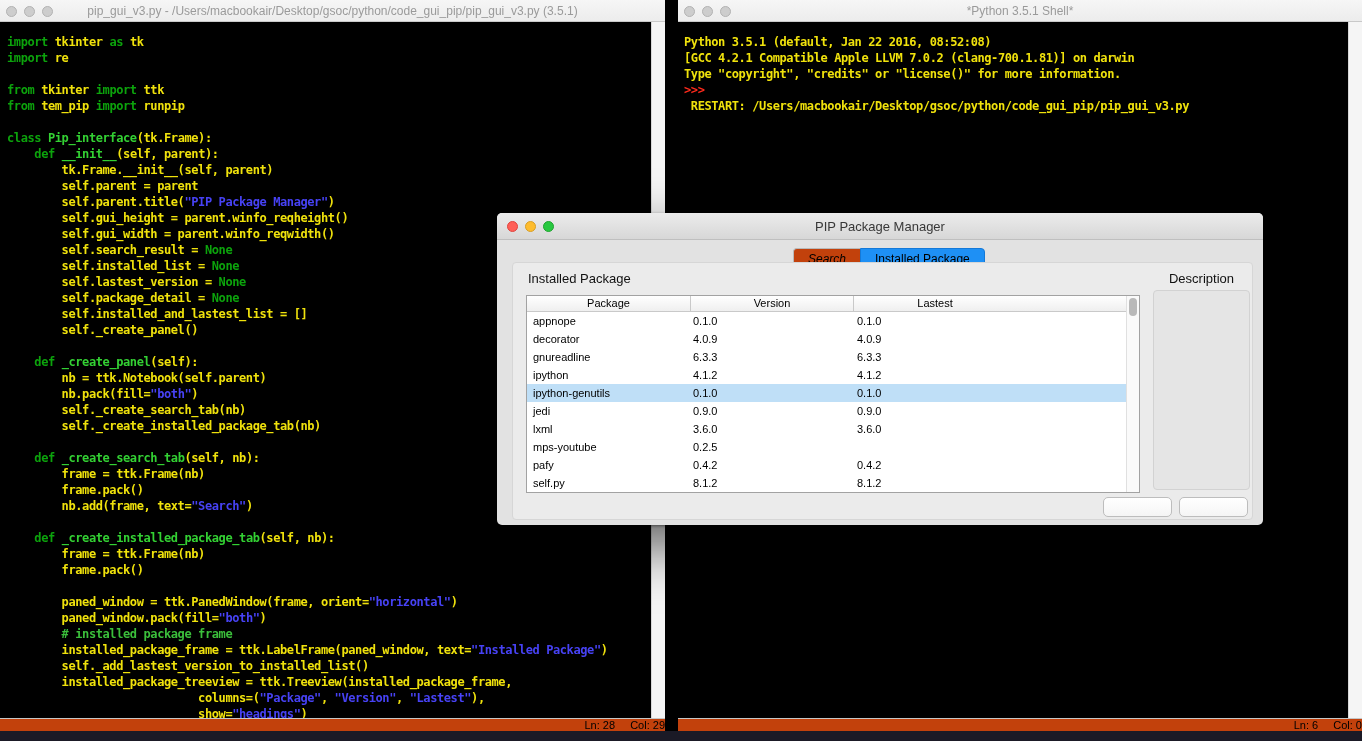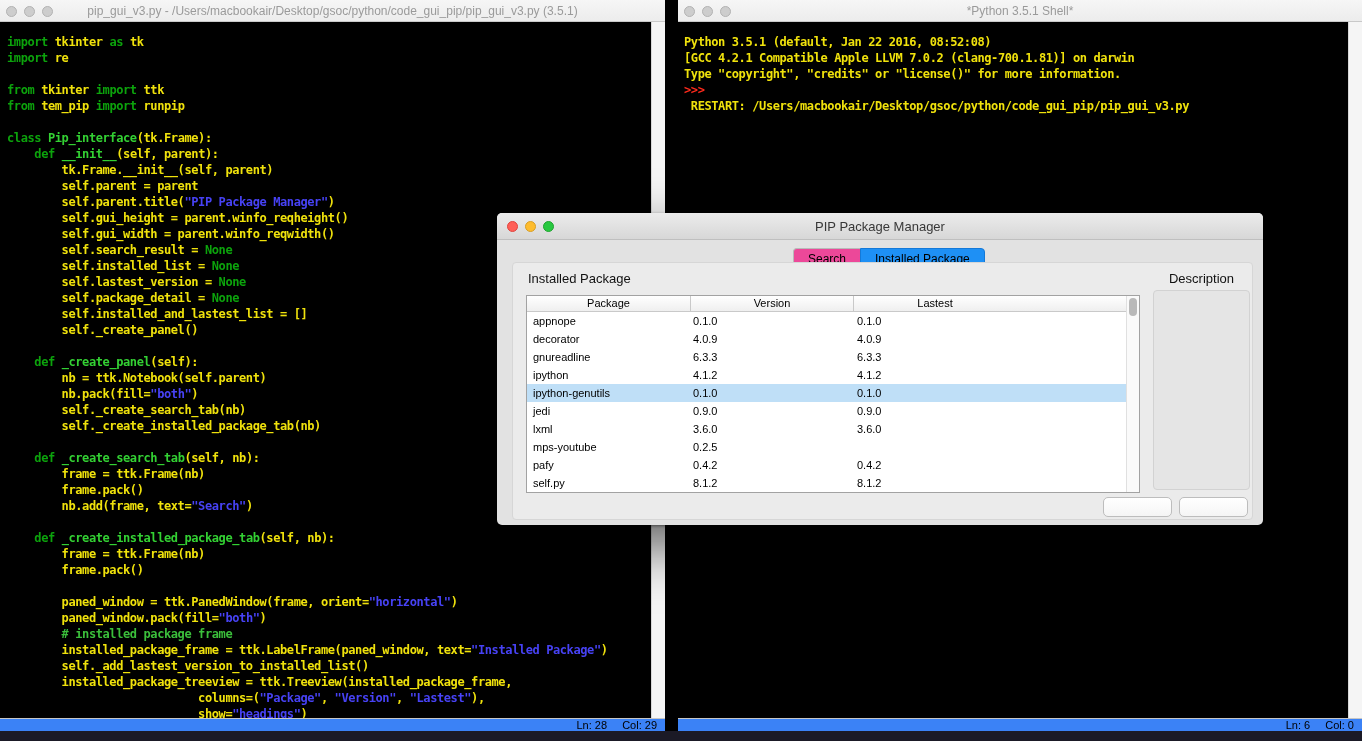--- a/index.html
+++ b/index.html
@@ -12,23 +12,23 @@
     background:linear-gradient(#f6f6f6,#ececec); border-bottom:1px solid #c9c9c9; }
   .titlebar .title { position:absolute; left:0; right:0; top:0; height:22px; line-height:22px;
     text-align:center; font-size:12px; color:#9a9a9a; white-space:nowrap; overflow:hidden; }
   .lights { position:absolute; left:6px; top:6px; display:flex; gap:7px; }
   .light { width:11px; height:11px; border-radius:50%; background:#cdcdcd; border:1px solid #b3b3b3; }
   .dlg-lights .light-red   { background:#ff5f57; border-color:#e0443e; }
   .dlg-lights .light-yellow{ background:#febc2e; border-color:#d89e24; }
   .dlg-lights .light-green { background:#28c840; border-color:#1fa32f; }
 
   .vscroll { position:absolute; top:22px; bottom:13px; width:14px; background:#f5f5f5; border-left:1px solid #d8d8d8; }
-  .statusbar { position:absolute; left:0; right:0; bottom:0; height:13px; background:#3b82f6;
+  .statusbar { position:absolute; left:0; right:0; bottom:0; height:13px; background:#c2410c;
     border-top:1px solid #c6c6c6; font-size:11px; color:#000; text-align:right;
-    line-height:12px; padding-right:8px; white-space:nowrap; }
+    line-height:12px; white-space:nowrap; }
   .statusbar span { margin-left:12px; }
 
   
   .codearea { position:absolute; left:0; top:22px; bottom:13px; overflow:hidden;
     background:#000; padding:12px 0 0 7px;
     font-family:"DejaVu Sans Mono", monospace; font-size:12px; font-weight:bold;
     letter-spacing:-0.4px; line-height:16px; white-space:pre; }
   .cl { min-height:16px; white-space:pre; }
   .tok-n, .tok-y { color:#f0e20c; }
   .tok-k { color:#0ca30c; }
@@ -51,21 +51,21 @@
     box-shadow:0 22px 55px rgba(0,0,0,0.60), 0 1px 3px rgba(0,0,0,0.45); z-index:10; }
   .dlg-titlebar { position:absolute; left:0; top:0; right:0; height:27px;
     background:linear-gradient(#ececec,#d7d7d7); border-bottom:1px solid #bfbfbf;
     border-radius:5px 5px 0 0; }
   .dlg-titlebar .title { position:absolute; left:0; right:0; top:0; height:27px; line-height:27px;
     text-align:center; font-size:13px; color:#383838; }
   .dlg-lights { position:absolute; left:10px; top:8px; display:flex; gap:7px; }
 
   .tabs { position:absolute; left:296px; top:35px; height:21px; display:flex; }
   .tab { height:21px; line-height:20px; font-size:12px; text-align:center; padding:0 14px; color:#000; }
-  .tab-inactive { background:#ec4899; border:1px solid #b9b9b9; border-right:none; border-radius:4px 0 0 4px; }
+  .tab-inactive { background:#c2410c; border:1px solid #b9b9b9; border-right:none; border-radius:4px 0 0 4px;font-style:italic; }
   .tab-active { background:#1e90f5; border:1px solid #1479d8; border-radius:0 4px 4px 0; }
 
   .pane { position:absolute; left:15px; top:49px; width:741px; height:258px;
     background:#ebebeb; border:1px solid #d6d6d6; border-radius:4px; }
 
   .lbl { position:absolute; top:58px; font-size:13px; color:#111; }
   .lbl-installed { left:31px; }
   .lbl-description { left:656px; width:97px; text-align:center; }
 
   .treeview { position:absolute; left:29px; top:82px; width:614px; height:198px;

